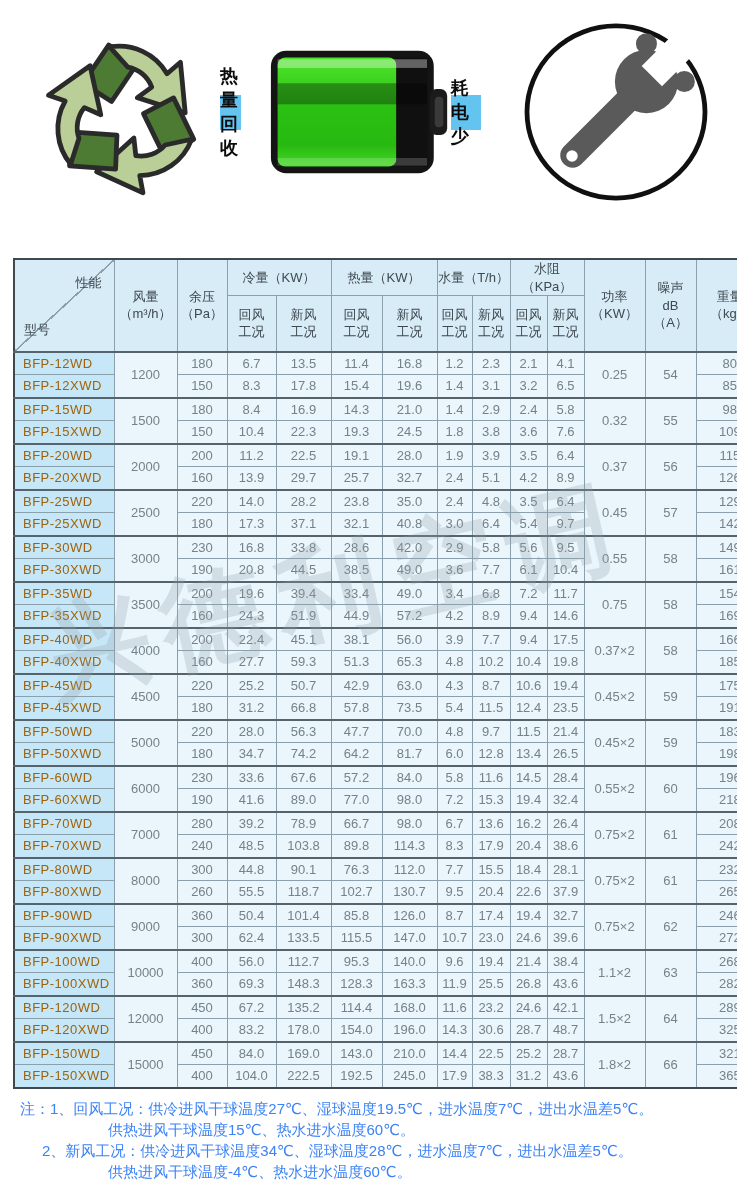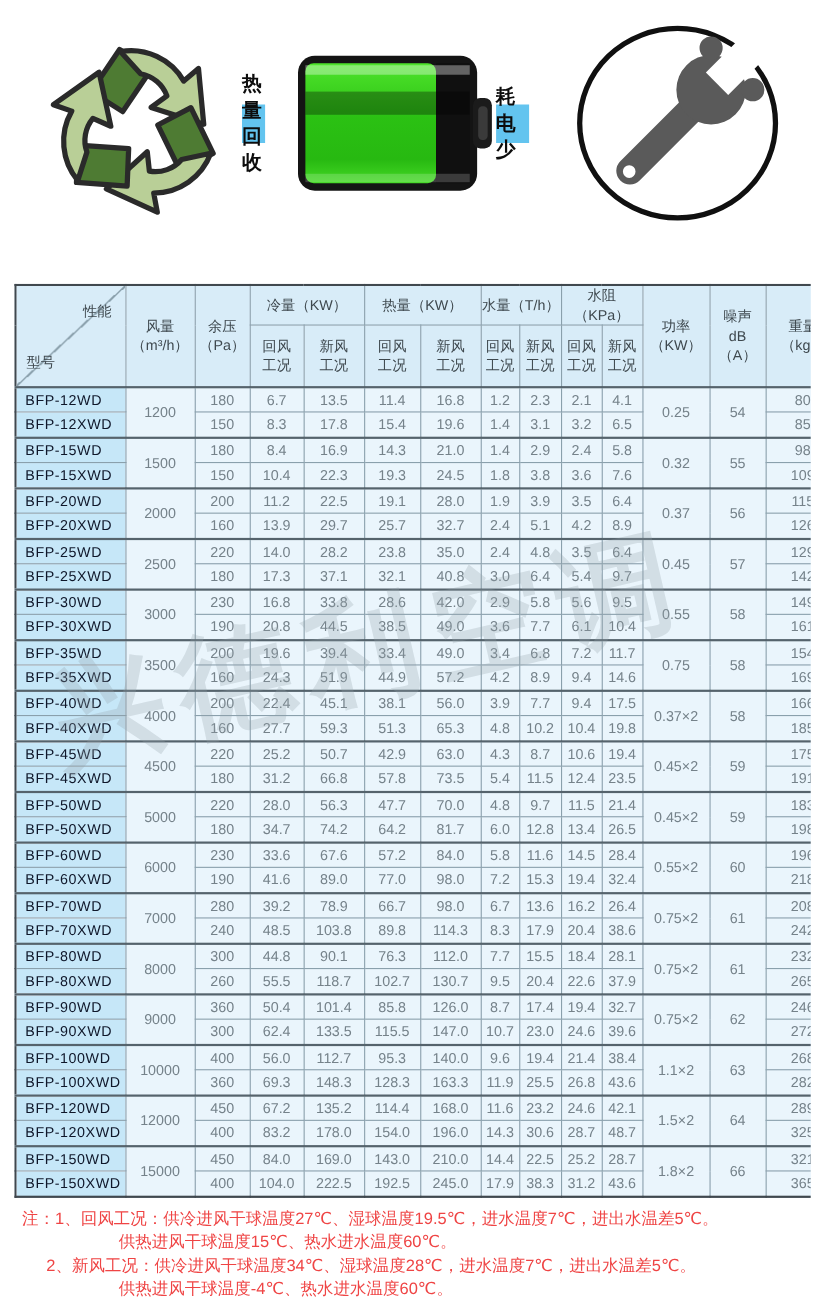--- a/index.html
+++ b/index.html
@@ -33,32 +33,32 @@
     border:1px solid #8aa0ac; text-align:center; vertical-align:middle;
     font-size:13px; font-weight:normal; overflow:hidden;
   }
   #spec-table thead { border-bottom:2px solid #55636c; }
   #spec-table thead th { background:#d8ecf8; color:#3e484e; line-height:1.35; }
   #spec-table tr.h1 > th { height:30px; }
   #spec-table tr.h2 > th { height:56px; }
   #spec-table tbody.grp { border-top:2px solid #55636c; }
   #spec-table td { height:23px; padding:0 1px; color:#75828a; background:#eaf5fc; }
   #spec-table td.model {
-    background:#c6e7f8; color:#0f172a; text-align:left; padding-left:8px; letter-spacing:0.5px;
+    background:#c6e7f8; color:#a16207; text-align:left; padding-left:8px; letter-spacing:0.5px;
   }
   .diag { position:relative;
     background-image:linear-gradient(to bottom right,
       transparent calc(50% - 0.8px), #8aa0ac calc(50% - 0.8px),
       #8aa0ac calc(50% + 0.8px), transparent calc(50% + 0.8px)) !important;
     background-color:#d8ecf8;
   }
   .diag .perf  { position:absolute; top:14px; right:12px; }
   .diag .model-lbl { position:absolute; bottom:12px; left:9px; }
   
-  .notes { margin:9px 0 0 20px; font-size:15px; line-height:21px; color:#ef4444; }
+  .notes { margin:9px 0 0 20px; font-size:15px; line-height:21px; color:#3b82f6; }
   .note-line { white-space:nowrap; }
   .n2 { padding-left:88px; }
   .n3 { padding-left:22px; }
   .n4 { padding-left:88px; }
 </style>
 </head>
 <body>
 
 <div class="features">
 

